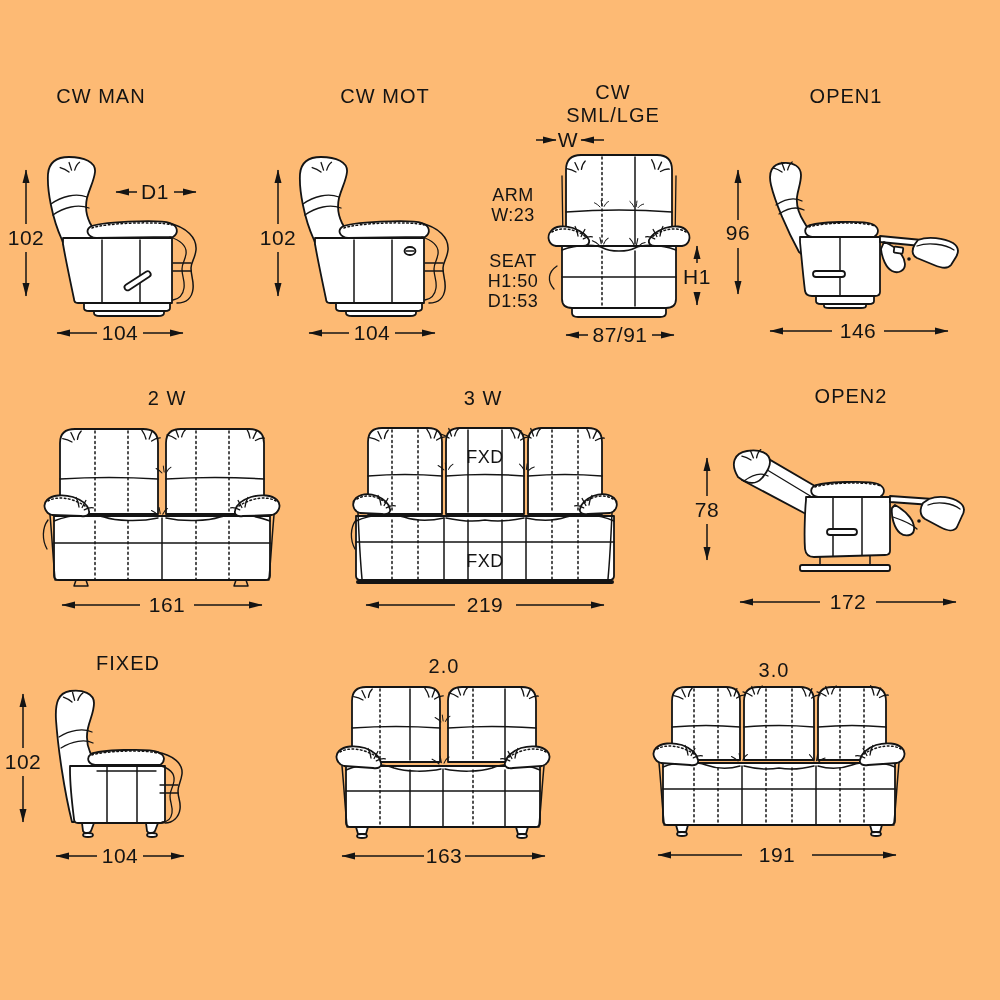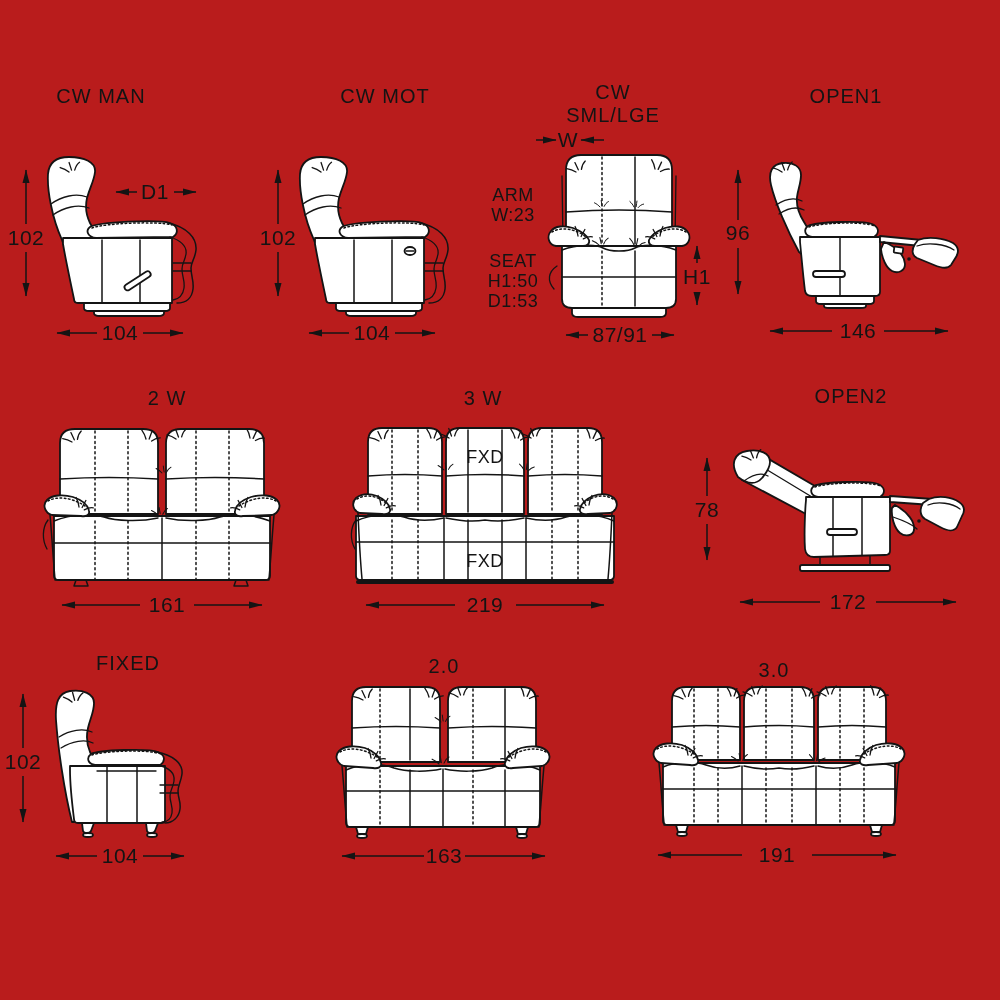--- a/index.html
+++ b/index.html
@@ -1,16 +1,16 @@
 <!DOCTYPE html>
 <html><head>
 <meta charset="utf-8">
 <style>
   html,body{margin:0;padding:0;background:#ffffff;}
-  .canvas{position:relative;width:1000px;height:1000px;background:#b91c1c;overflow:hidden;
+  .canvas{position:relative;width:1000px;height:1000px;background:#fdba74;overflow:hidden;
           font-family:"Liberation Sans",sans-serif;}
   svg{display:block;}
   
   .ol   {fill:#ffffff;stroke:#141414;stroke-width:1.8;stroke-linecap:round;stroke-linejoin:round;}
   .ln   {fill:none;stroke:#141414;stroke-width:1.5;stroke-linecap:round;stroke-linejoin:round;}
   .thin {fill:none;stroke:#141414;stroke-width:1.3;stroke-linecap:round;stroke-linejoin:round;}
   .dash {fill:none;stroke:#141414;stroke-width:1.5;stroke-dasharray:2 3.2;stroke-linecap:round;}
   .dot  {fill:none;stroke:#141414;stroke-width:1.5;stroke-dasharray:1.6 2.6;stroke-linecap:round;}
   .dim  {fill:none;stroke:#141414;stroke-width:1.5;}
   .solidbar{fill:#141414;stroke:none;}

